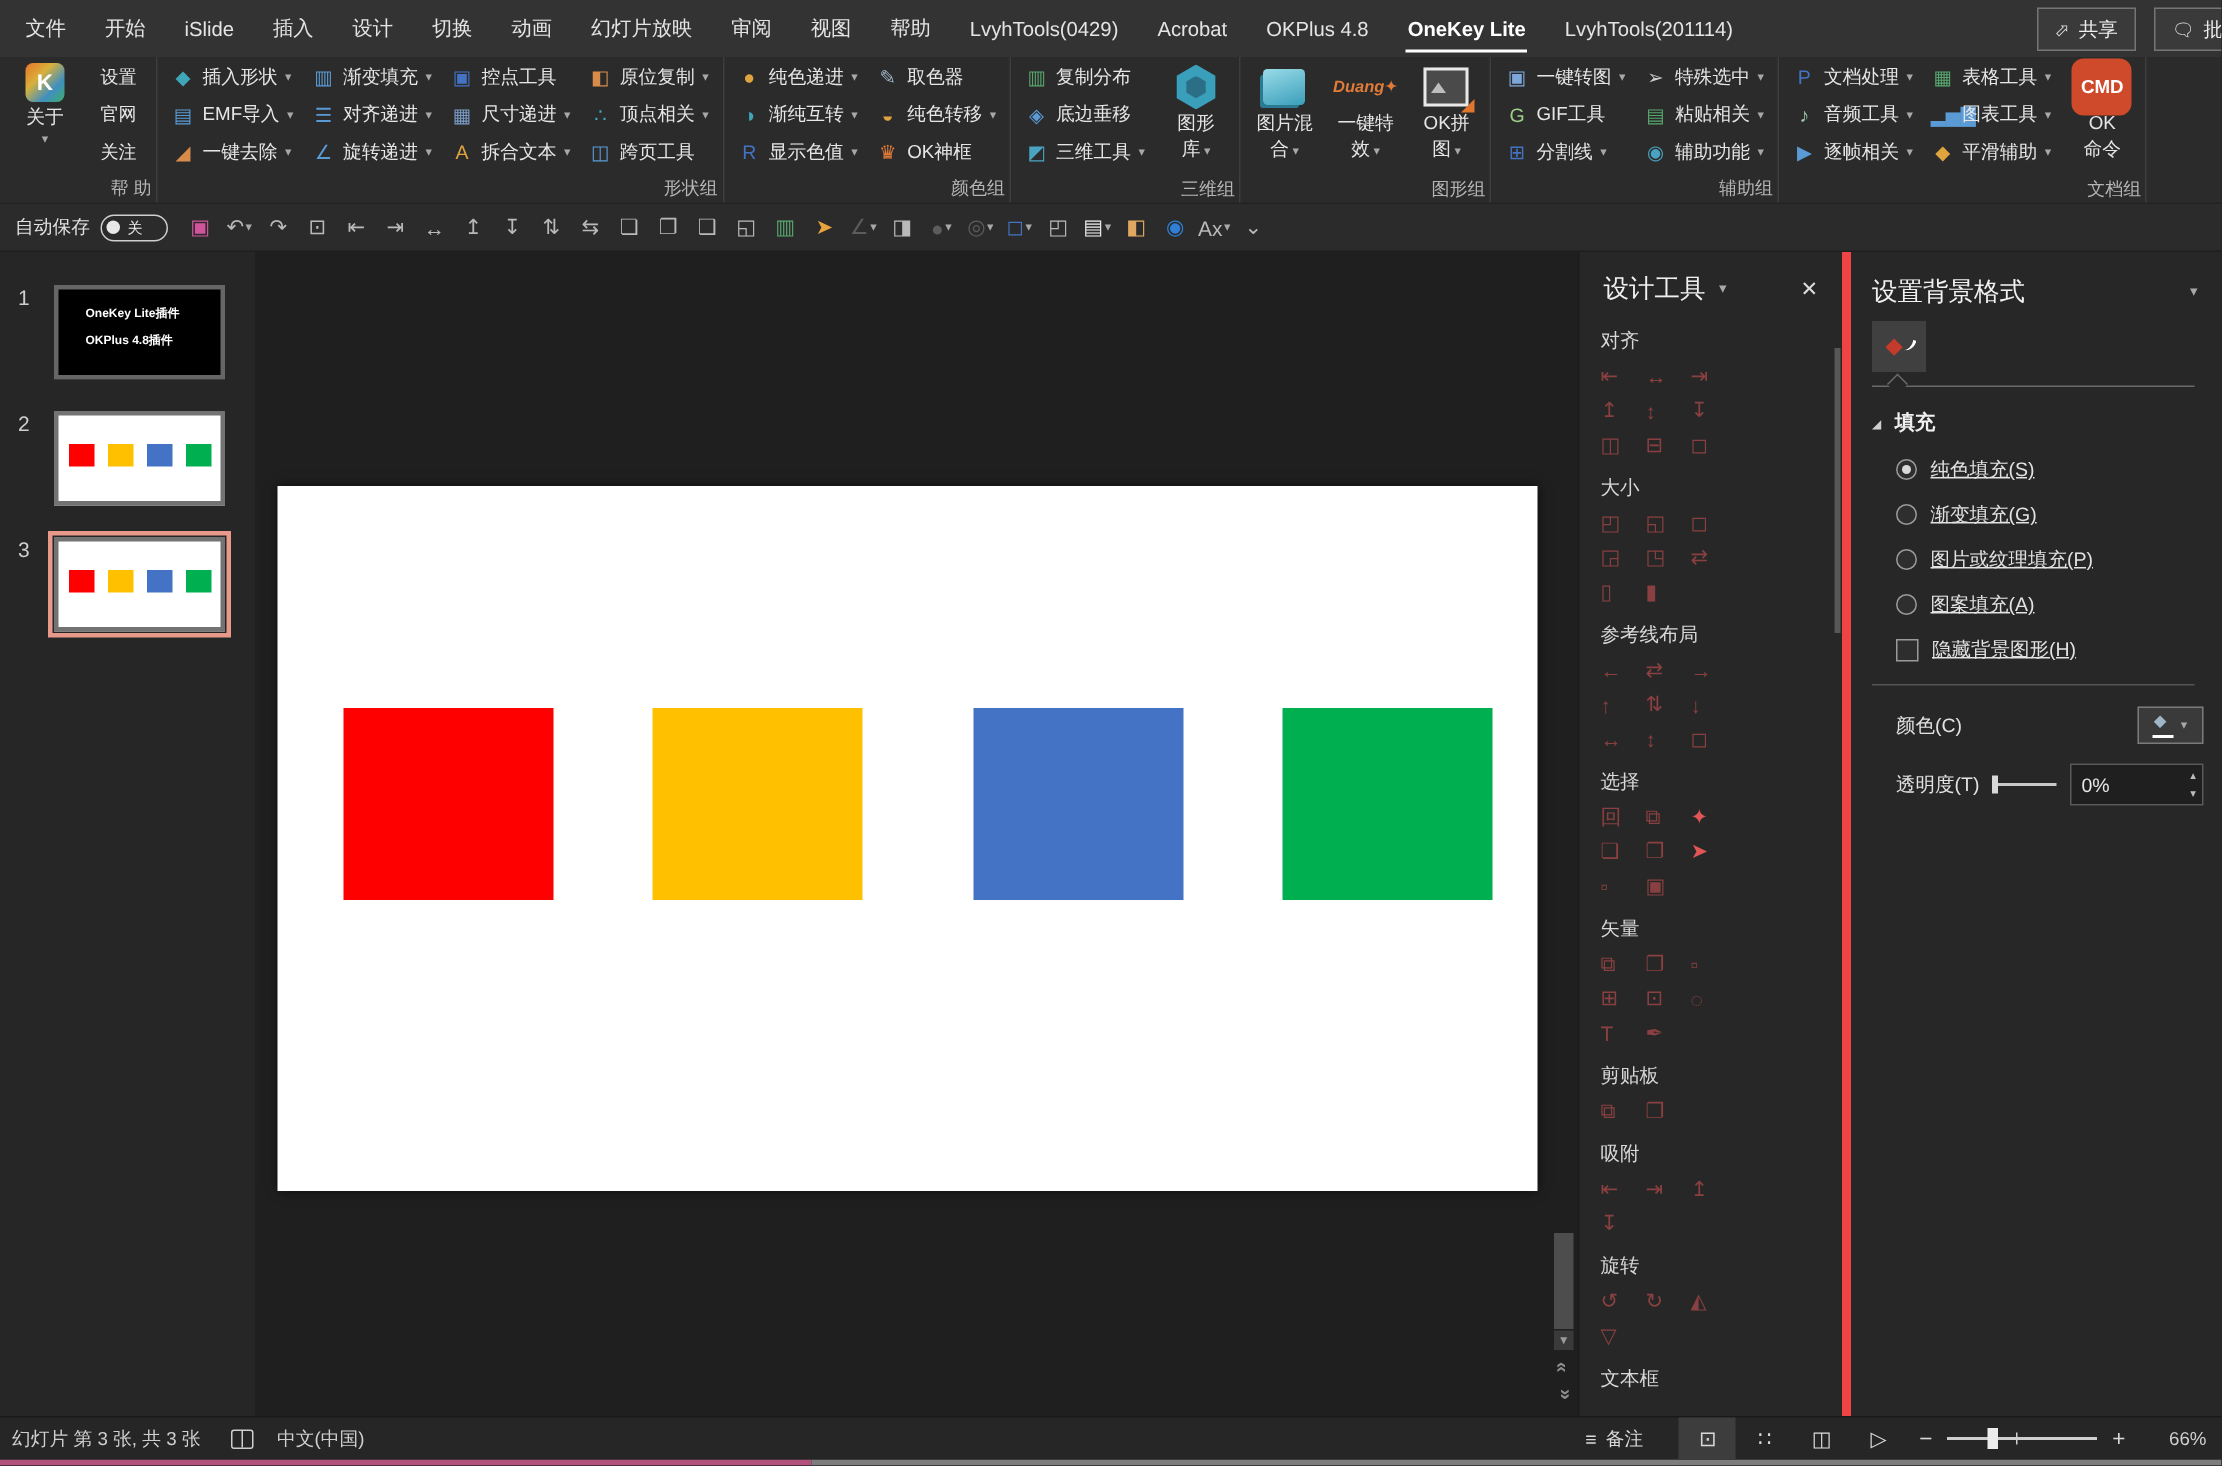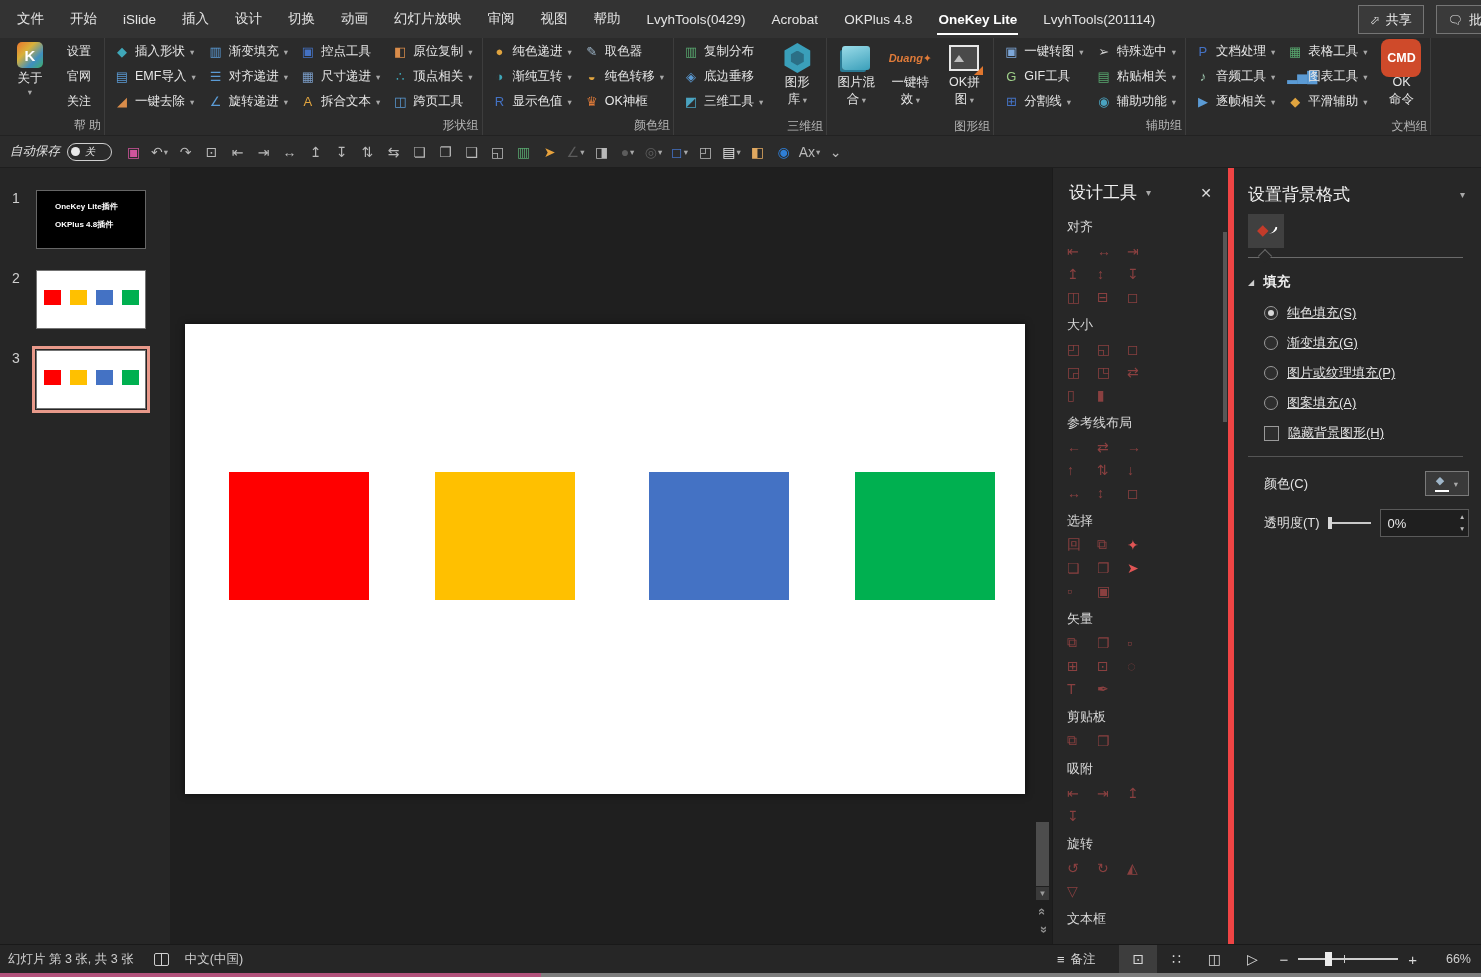--- a/index.html
+++ b/index.html
@@ -37,33 +37,33 @@
   .bi-hex i{width:14px;height:15px;background:#2b6f86;clip-path:polygon(50% 0,96% 25%,96% 75%,50% 100%,4% 75%,4% 25%);}
   .bi-pic{width:28px;height:24px;border-radius:3px;background:linear-gradient(160deg,#9adbe8 0%,#3a9fba 100%);box-shadow:-3px 3px 0 -1px #2a7a94;}
   .bi-duang{color:#e07b39;font-size:11px;font-style:italic;font-weight:bold;}
   .bi-okpin{width:26px;height:22px;border:2px solid #e8e8e8;background:#4a4a4a;position:relative;}
   .bi-okpin::before{content:"";position:absolute;left:3px;top:8px;border-left:5px solid transparent;border-right:5px solid transparent;border-bottom:7px solid #bdbdbd;}
   .bi-okpin::after{content:"";position:absolute;right:-6px;bottom:-6px;border-left:9px solid transparent;border-top:9px solid transparent;border-bottom:9px solid #e0762e;}
   .bi-cmd{width:40px;height:38px;background:#cf4a2a;border-radius:8px;color:#fff;font-weight:bold;font-size:12.5px;display:flex;align-items:center;justify-content:center;}
 
   
   .qat{height:31px;background:#2b2b2b;border-bottom:1px solid #1e1e1e;display:flex;align-items:center;padding-left:10px;gap:1px;flex:none;overflow:hidden;}
-  .autosave{font-size:12.5px;color:#e0e0e0;display:flex;align-items:center;gap:7px;margin-right:8px;white-space:nowrap;font-style:italic;}
+  .autosave{font-size:12.5px;color:#e0e0e0;display:flex;align-items:center;gap:7px;margin-right:8px;white-space:nowrap;}
   .toggle{width:37px;height:16px;border:1px solid #cfcfcf;border-radius:9px;display:flex;align-items:center;padding:0 3px;gap:5px;}
   .toggle .dot{width:9px;height:9px;border-radius:50%;background:#e8e8e8;}
   .toggle .tlabel{font-size:10px;color:#e8e8e8;}
   .qi{min-width:25px;height:24px;display:flex;align-items:center;justify-content:center;color:#b9b9b9;font-size:14px;gap:1px;}
   .qi.dim span.g{color:#5c5c5c;}
 
   
   .main{flex:1;display:flex;min-height:0;}
   .thumbs{width:170px;background:#262626;padding-top:22px;flex:none;}
   .thumbrow{display:flex;margin-bottom:21px;}
   .thumb-num{width:36px;padding-left:12px;font-size:14px;color:#cfcfcf;box-sizing:border-box;}
-  .thumbbox{width:108px;height:57px;background:#fff;border:1px solid #737373;position:relative;}
+  .thumbbox{width:108px;height:57px;background:#fff;border:3px solid #737373;position:relative;}
   .thumbbox.dark{background:#000;border-color:#666;}
   .selected .thumbbox{box-shadow:0 0 0 1px #262626,0 0 0 4px #e8998a;}
   .tline{position:absolute;left:18px;color:#fff;font-weight:bold;font-size:8px;white-space:nowrap;}
   .tline.l1{top:10px;} .tline.l2{top:28px;}
   .mini{position:absolute;left:0;right:0;top:19px;display:flex;justify-content:center;gap:9px;}
   .mini span{width:17px;height:15px;display:block;}
 
   .canvas{flex:1;background:#1f1f1f;position:relative;min-width:0;}
   .slide{position:absolute;left:15px;top:156px;width:840px;height:470px;background:#fff;box-shadow:0 0 7px rgba(0,0,0,.6);}
   .sq{position:absolute;top:148px;width:140px;height:128px;}

